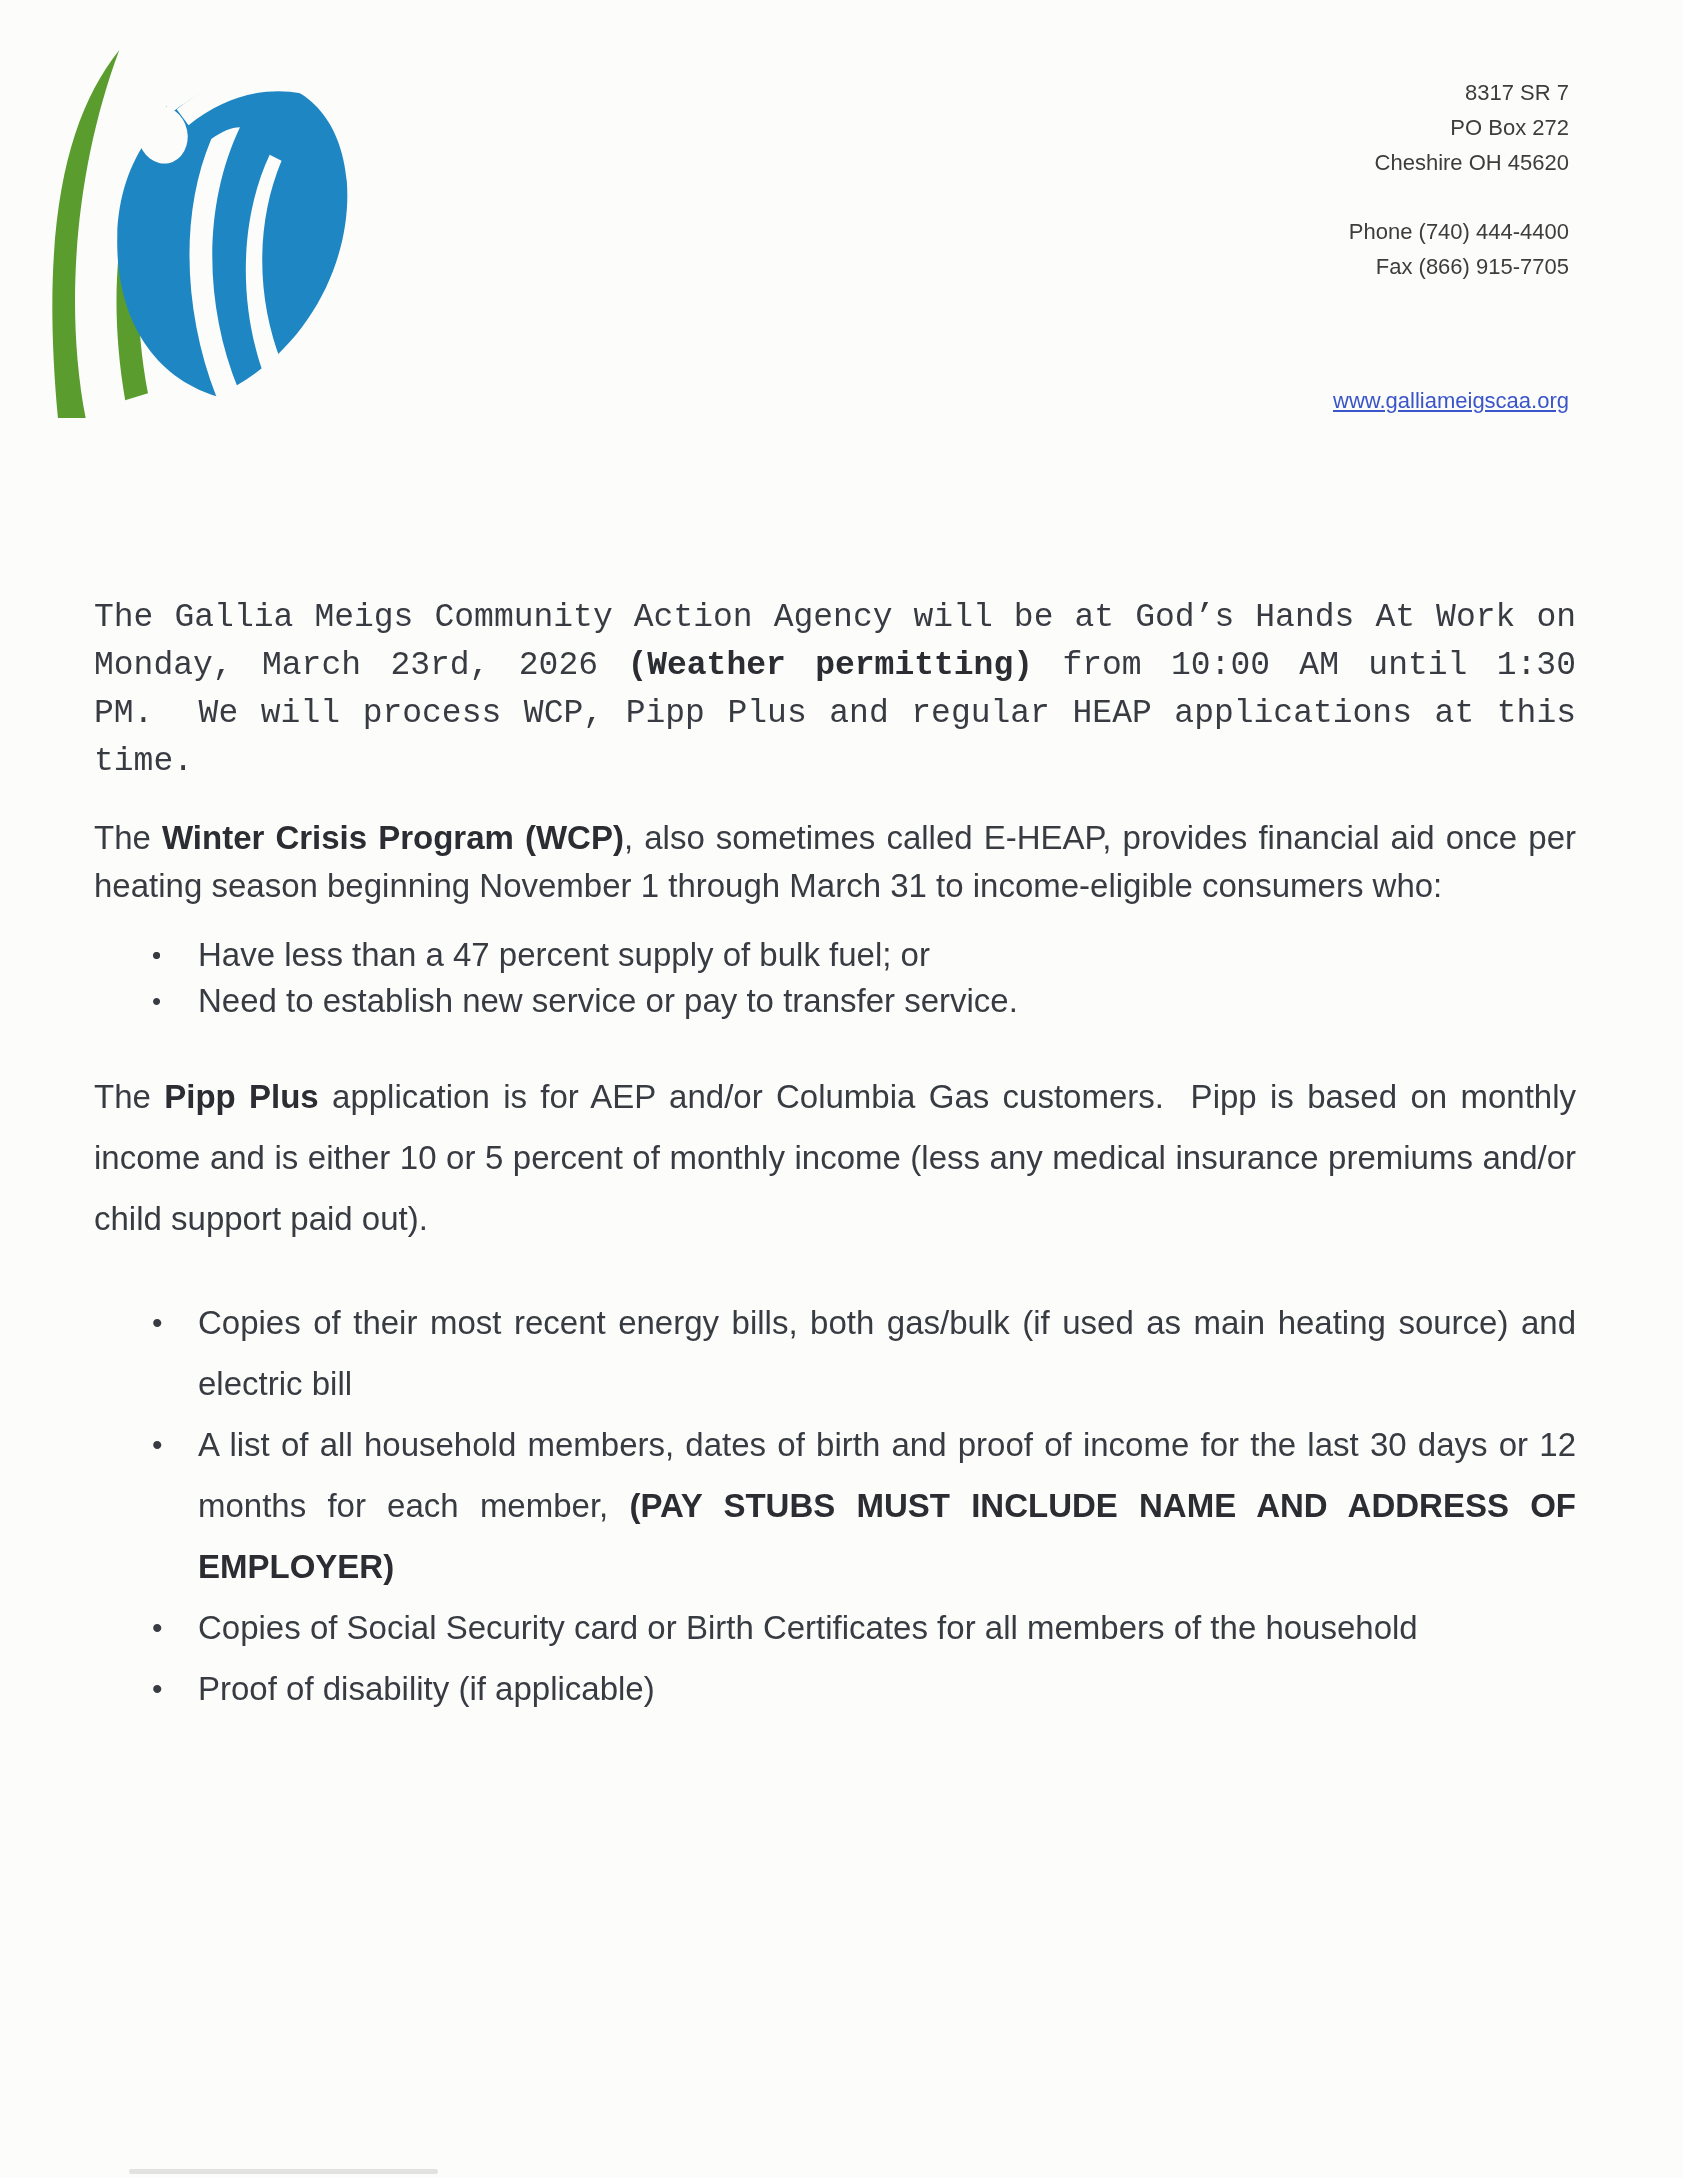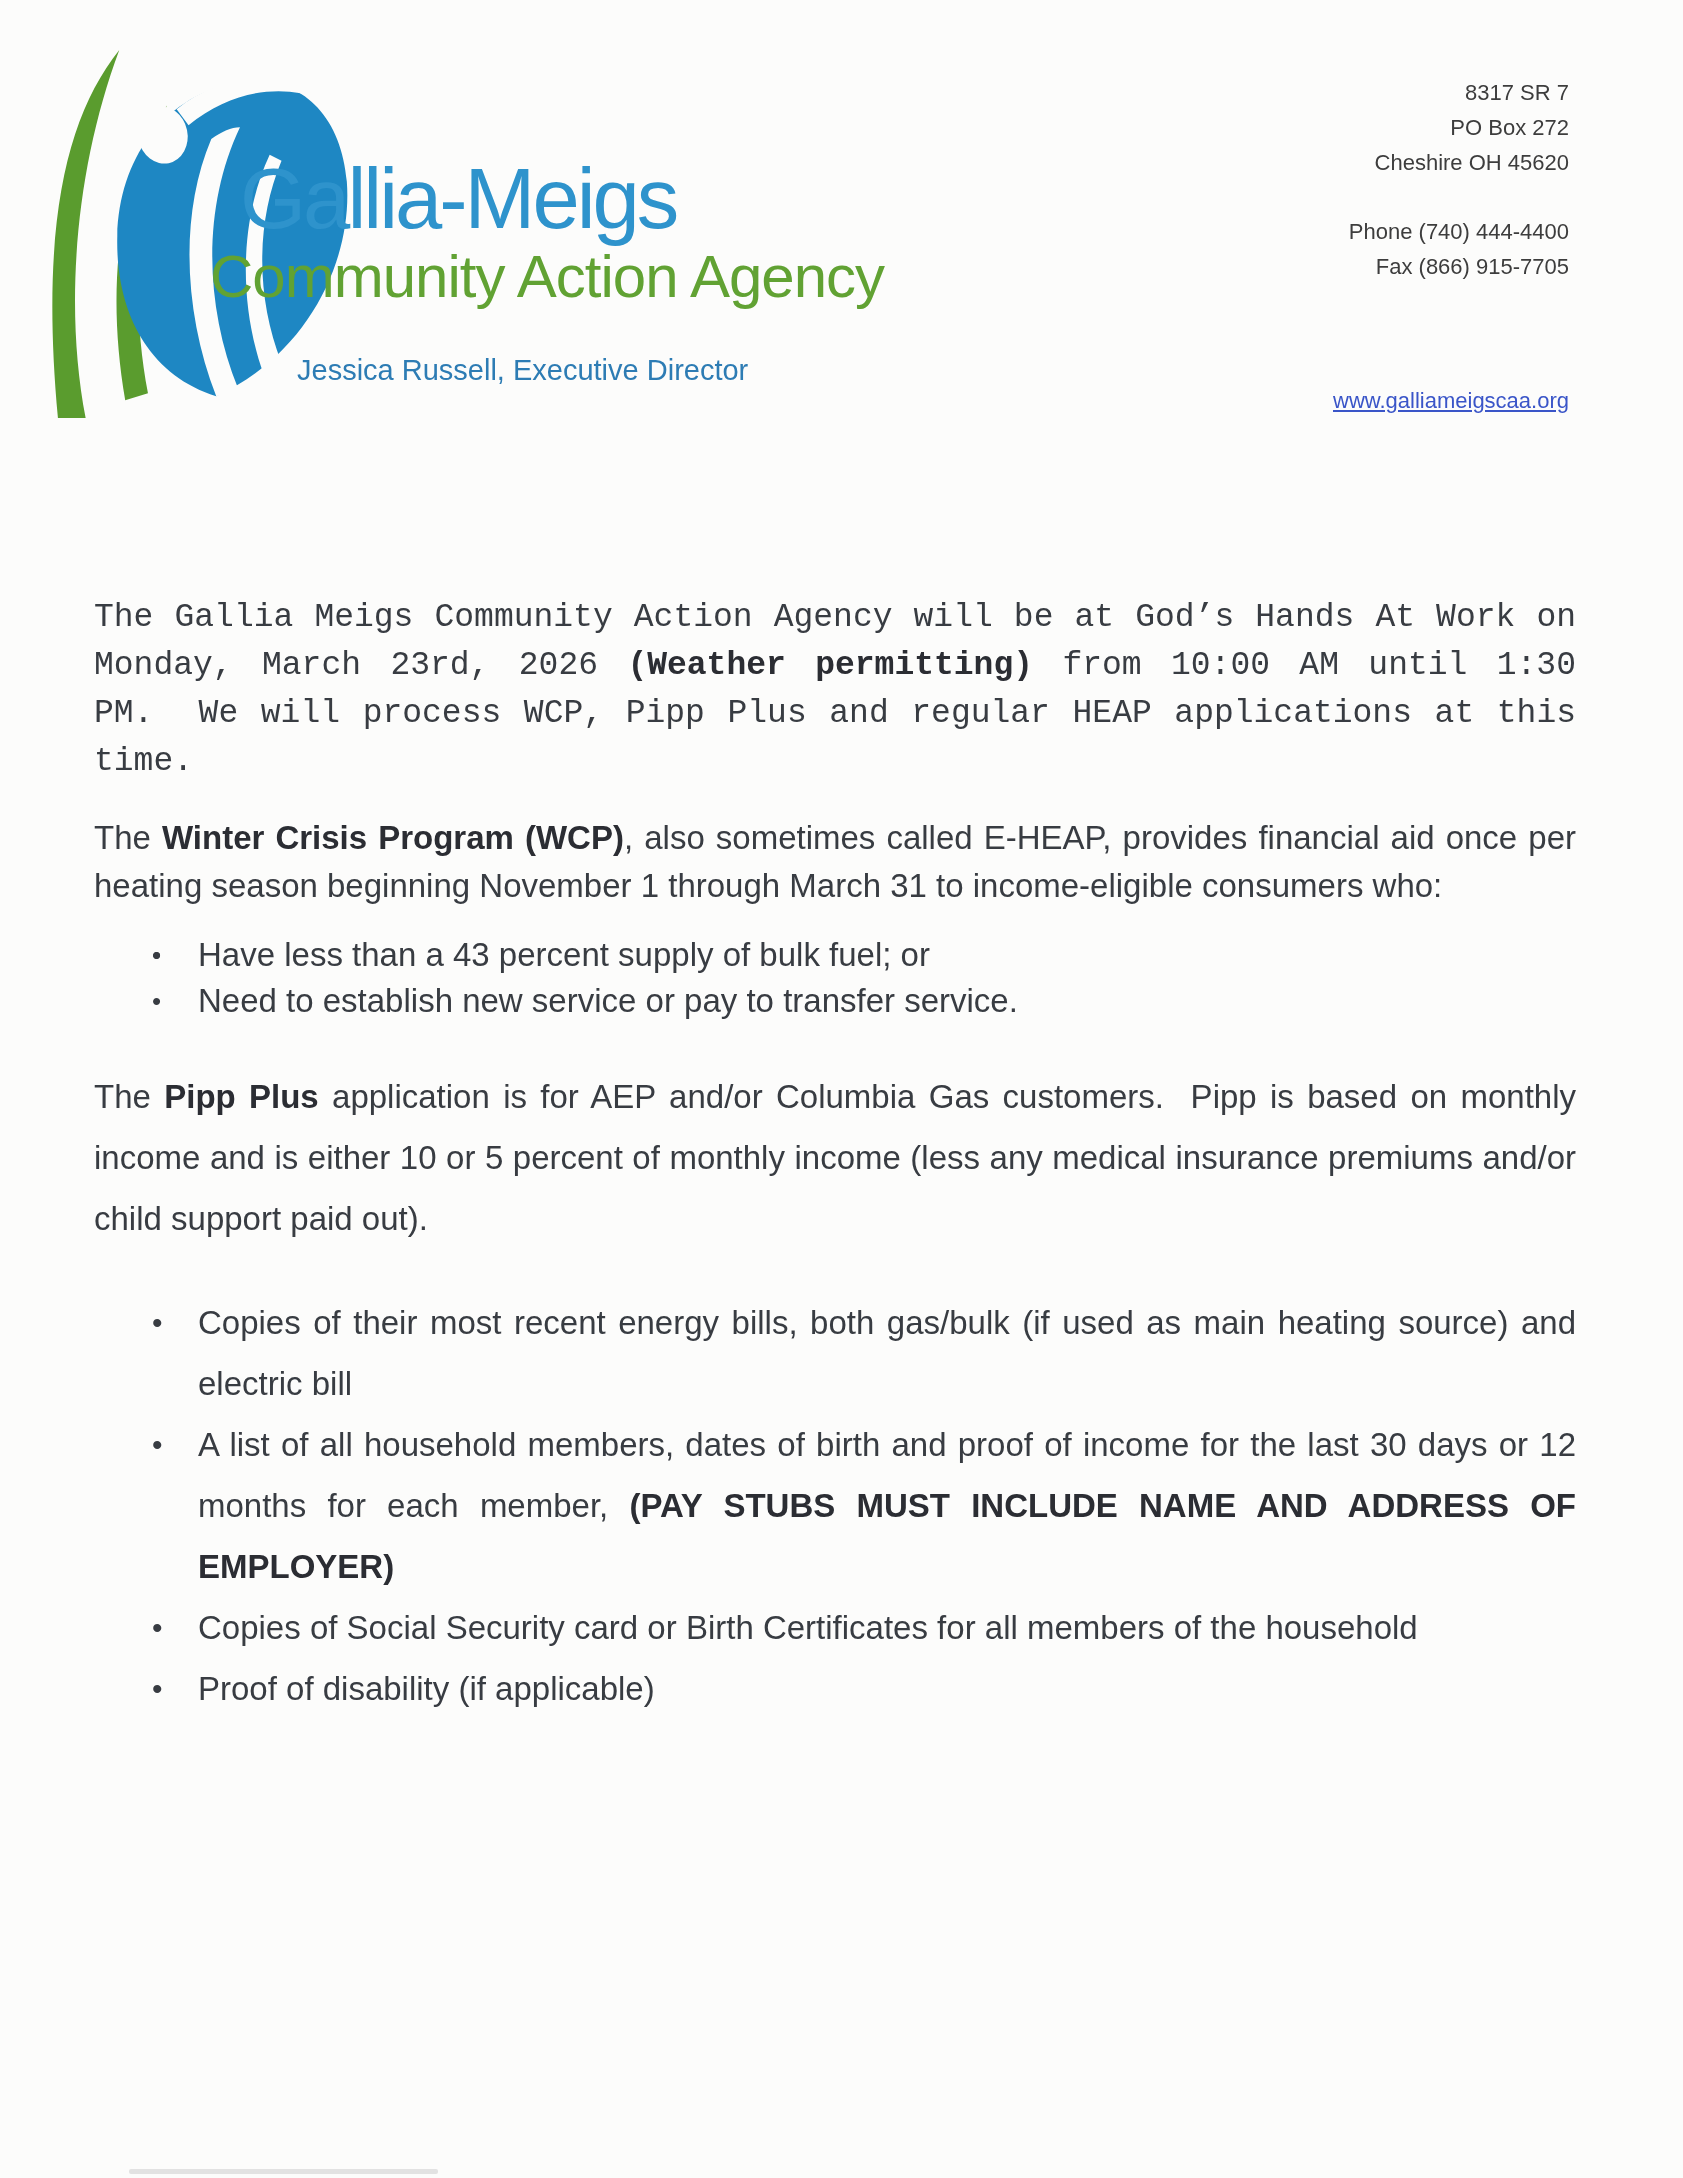--- a/index.html
+++ b/index.html
@@ -75,25 +75,20 @@
       <path fill="#1e87c3" d="M190,352 C120,330 88,265 90,190 C92,112 136,52 205,36 C268,22 316,62 322,135 C328,215 282,310 190,352 Z"></path>
     </g>
     <g>
       <path fill="#fcfcfb" d="M190,352 C158,270 152,170 185,92 C196,84 205,80 214,80 C176,160 178,260 212,344 C205,348 197,351 190,352 Z"></path>
       <path fill="#fcfcfb" d="M238,330 C212,258 214,172 244,108 L256,114 C230,176 230,252 256,318 Z"></path>
       <ellipse fill="#fcfcfb" cx="136" cy="88" rx="25" ry="29" transform="rotate(-12 136 88)"></ellipse>
       <path fill="#fcfcfb" d="M150,62 C196,24 258,22 296,52 C258,36 206,42 162,78 Z"></path>
     </g>
   </svg>
 
-  <div class="titleblock">
-    <div class="org-name">Gallia-Meigs</div>
-    <div class="org-subname">Community Action Agency</div>
-    <div class="director">Jessica Russell, Executive Director</div>
-  </div>
 
   <div class="contact">
     <div>8317 SR 7</div>
     <div>PO Box 272</div>
     <div>Cheshire OH 45620</div>
     <div class="phone-group">
       <div>Phone (740) 444-4400</div>
       <div>Fax (866) 915-7705</div>
     </div>
     <div>
@@ -106,21 +101,21 @@
     <p class="p1"><span>The Gallia Meigs Community Action Agency will be at God’s Hands At Work on Monday, March 23rd, 2026 </span><span class="bold">(Weather permitting)</span><span> from 10:00 AM until 1:30 PM.&nbsp; We will process WCP, Pipp Plus and regular HEAP applications at this time.</span></p>
 
     <p class="p2"><span>The </span><span class="bold">Winter Crisis Program (WCP)</span><span>, also sometimes called E-HEAP, provides financial aid once per heating season beginning November 1 through March 31 to income-eligible consumers who:</span></p>
 
     <ul class="list1">
       <li>
         <span class="dot">•</span>
       </li>
       <li>
         <span class="dot">•</span>
-        <span>Have less than a 43 percent supply of bulk fuel; or</span>
+        <span>Have less than a 47 percent supply of bulk fuel; or</span>
       </li>
       <li>
         <span class="dot">•</span>
         <span>Need to establish new service or pay to transfer service.</span>
       </li>
     </ul>
 
     <p class="p3"><span>The </span><span class="bold">Pipp Plus</span><span> application is for AEP and/or Columbia Gas customers.&nbsp; Pipp is based on monthly income and is either 10 or 5 percent of monthly income (less any medical insurance premiums and/or child support paid out).</span></p>
 
 

